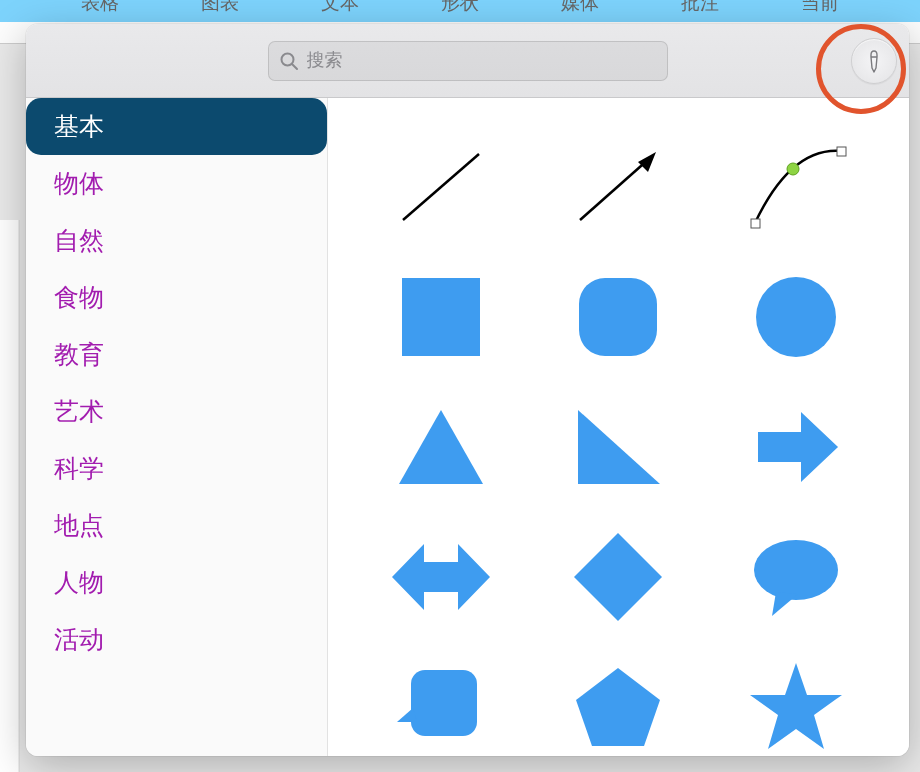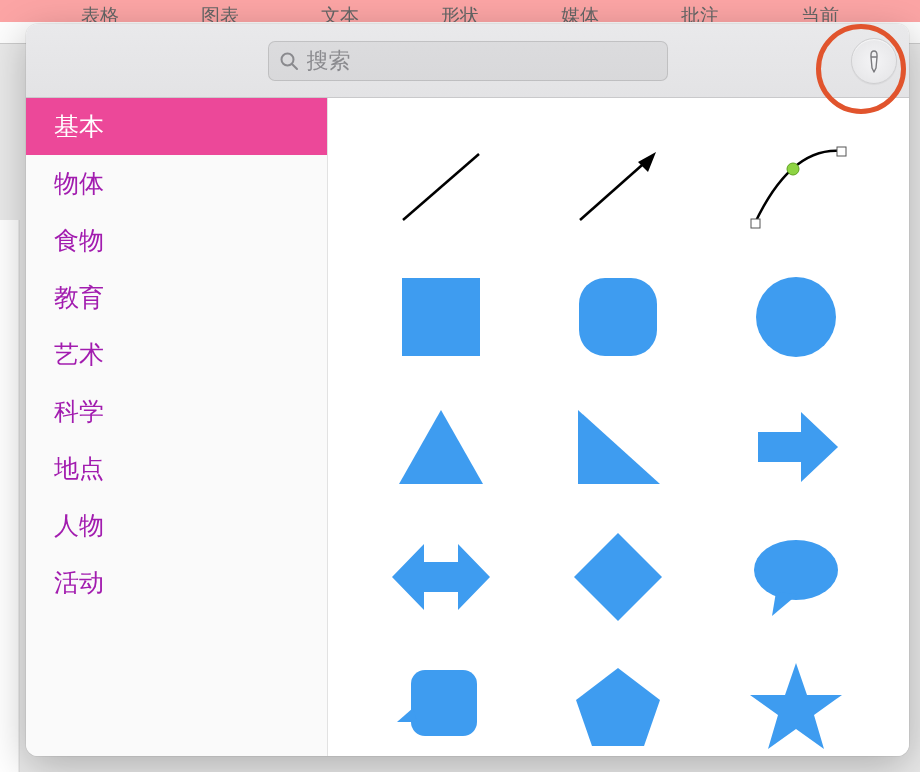--- a/index.html
+++ b/index.html
@@ -8,25 +8,25 @@
       background: #e9e9e9;
       width: 920px;
       height: 772px;
       overflow: hidden;
       position: relative;
     }
     .toolbar-bg {
       position: absolute;
       top: 0; left: 0; right: 0;
       height: 22px;
-      background: #fca5a5;
+      background: #7dd3fc;
       border-bottom: 1px solid #d0d0d0;
       display: flex;
       justify-content: space-around;
-      align-items: center;
+      align-items: flex-end;
       font-size: 19px;
       color: #666;
       overflow: hidden;
       padding: 16px 40px;
     }
     .toolbar-bg span { white-space: nowrap; }
     .ruler {
       position: absolute;
       top: 22px; left: 0; right: 0;
       height: 22px;
@@ -71,21 +71,21 @@
       border-radius: 7px;
       display: flex;
       align-items: center;
       padding: 0 10px;
       gap: 8px;
     }
     .search-wrap svg { flex-shrink: 0; }
     .search-input {
       border: none;
       background: transparent;
-      font-size: 22px;
+      font-size: 18px;
       color: #333;
       outline: none;
       width: 100%;
     }
     .search-input::placeholder { color: #8a8a8e; }
 
     .pen-button {
       position: absolute;
       right: 12px;
       top: 14px;
@@ -123,22 +123,23 @@
       overflow-y: auto;
     }
     .sidebar-item {
       padding: 12px 28px;
       font-size: 25px;
       color: #a21caf;
       cursor: default;
       white-space: nowrap;
     }
     .sidebar-item.selected {
-      background: #ec4899;
+      background: #0c4a6e;
       color: #fff;
+      border-radius: 15px;
     }
 
     .grid {
       flex: 1;
       background: #fff;
       padding: 24px 24px;
       display: grid;
       grid-template-columns: repeat(3, 1fr);
       grid-auto-rows: 130px;
       gap: 0;
@@ -181,20 +182,21 @@
       <svg width="26" height="26" viewBox="0 0 26 26">
         <path d="M13 3 C15 3 16 5 16 7 L16 9 L15 20 L13 24 L11 20 L10 9 L10 7 C10 5 11 3 13 3 Z M10 9 L16 9" stroke="#7a7a7e" stroke-width="1.4" fill="none" stroke-linejoin="round"></path>
       </svg>
     </div>
   </div>
 
   <div class="popover-body">
     <div class="sidebar">
       <div class="sidebar-item selected"><span>基本</span></div>
       <div class="sidebar-item"><span>物体</span></div>
+      <div class="sidebar-item"><span>自然</span></div>
       <div class="sidebar-item"><span>食物</span></div>
       <div class="sidebar-item"><span>教育</span></div>
       <div class="sidebar-item"><span>艺术</span></div>
       <div class="sidebar-item"><span>科学</span></div>
       <div class="sidebar-item"><span>地点</span></div>
       <div class="sidebar-item"><span>人物</span></div>
       <div class="sidebar-item"><span>活动</span></div>
     </div>
 
     <div class="grid">

